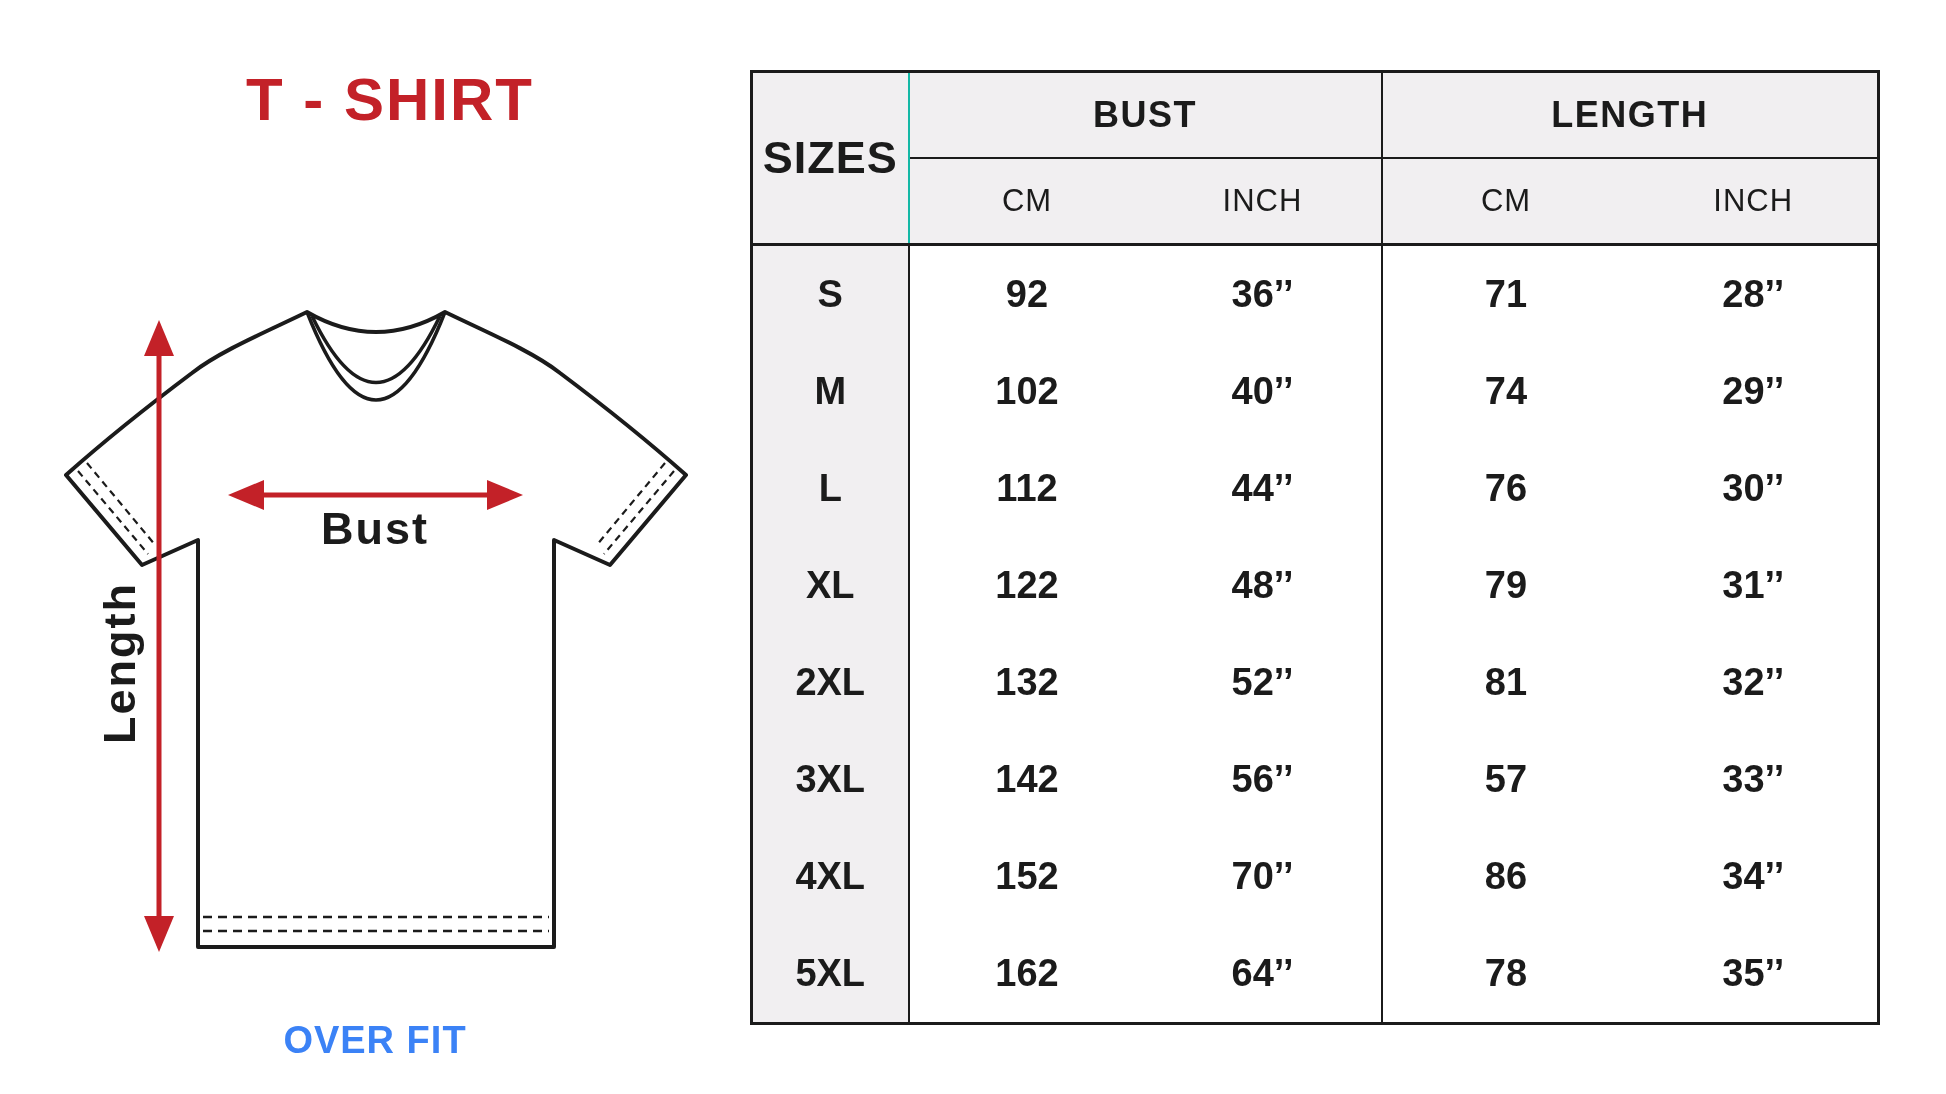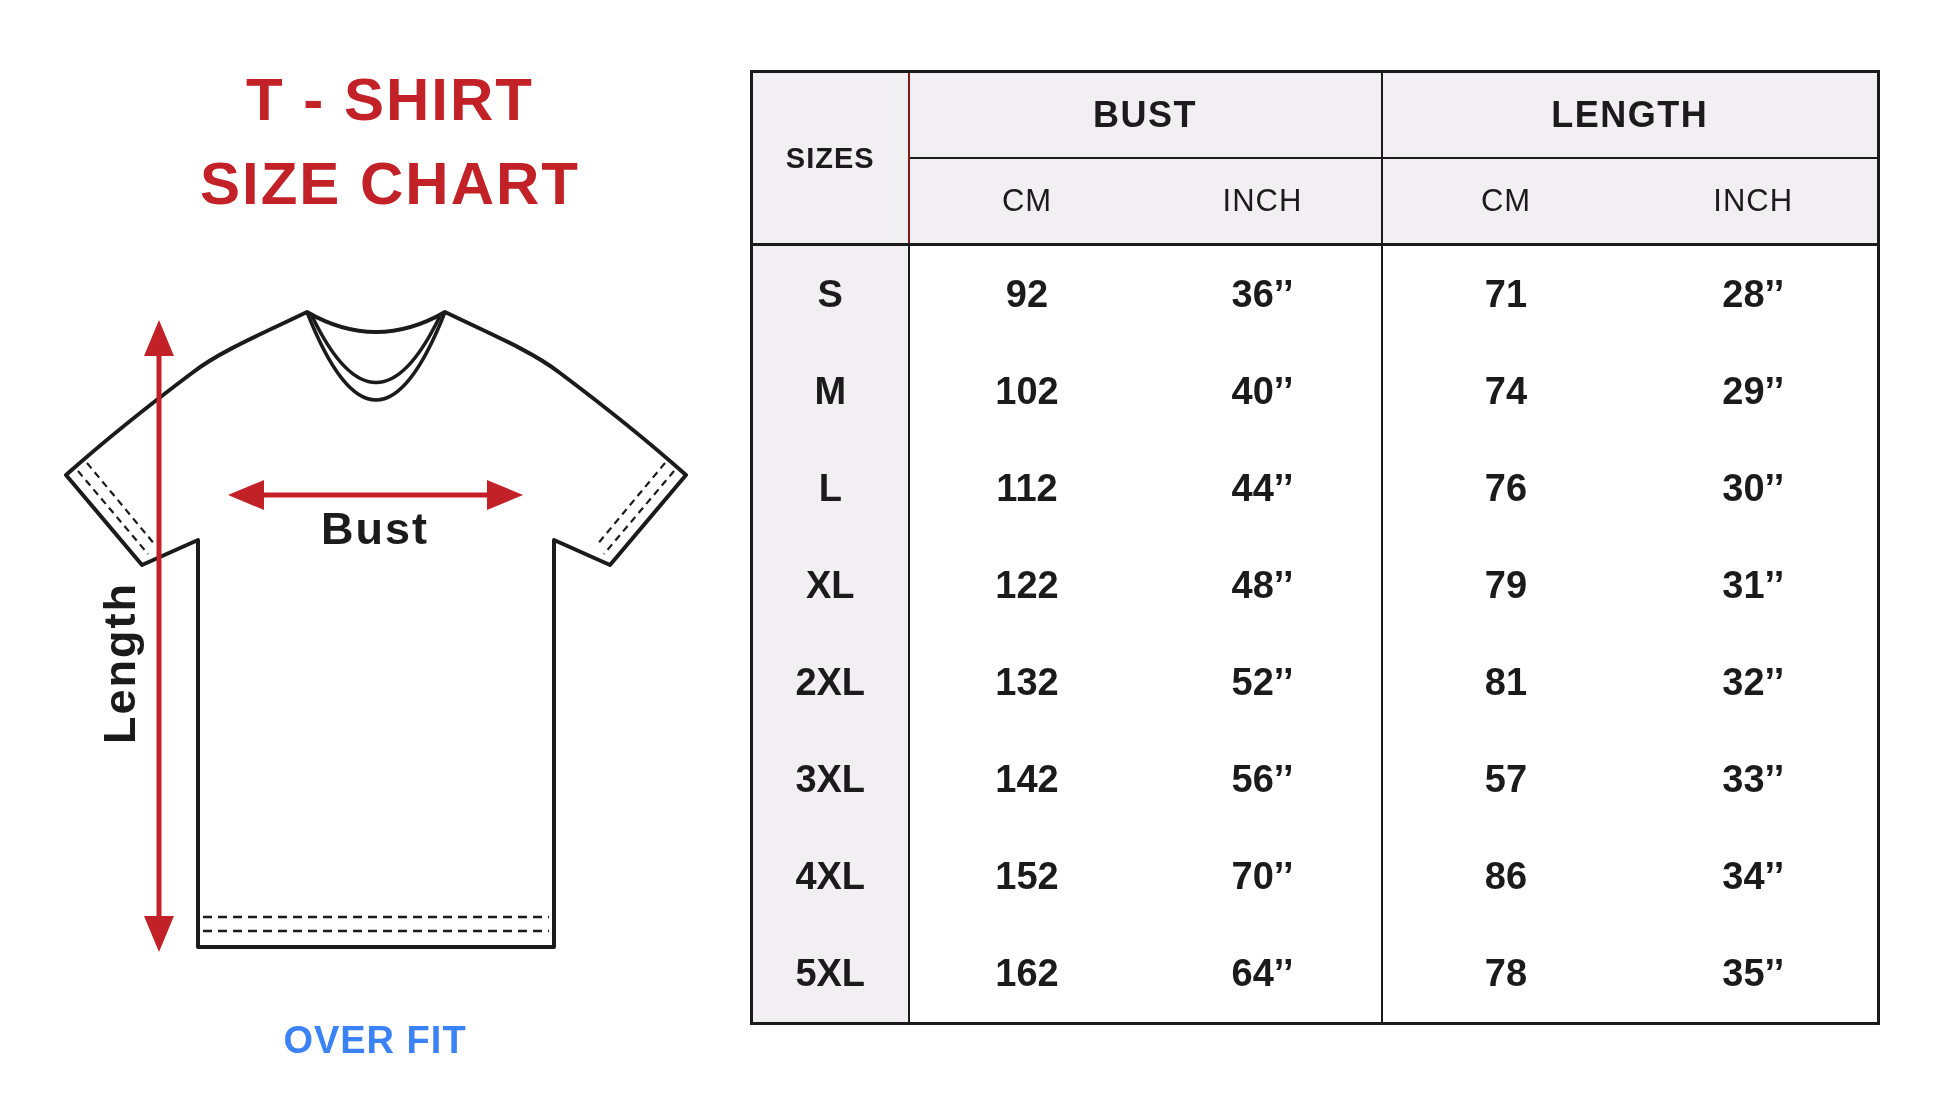--- a/index.html
+++ b/index.html
@@ -41,22 +41,22 @@
     border:3px solid #1b1b1b;
     background:#ffffff;
   }
   .size-table th,.size-table td{
     padding:0;margin:0;
     text-align:center;vertical-align:middle;
     font-family:"Liberation Sans","DejaVu Sans",sans-serif;
   }
   .hdr-bg{background:#f1eff1;}
   .corner{
-    font-size:29px;font-weight:800;letter-spacing:1px;
-    border-right:2px solid #7f1d1d;
+    font-size:45px;font-weight:800;letter-spacing:1px;
+    border-right:2px solid #14b8a6;
     border-bottom:3px solid #1b1b1b;
   }
   .group{
     font-size:36px;font-weight:800;letter-spacing:1.5px;
     height:84px;
     border-bottom:2px solid #1b1b1b;
   }
   .group.bust{border-right:2px solid #1b1b1b;}
   .sub{
     font-size:31px;font-weight:400;letter-spacing:1px;
@@ -77,21 +77,20 @@
   }
   td.val.bust-inch{border-right:2px solid #1b1b1b;}
 </style>
 </head>
 <body>
 
 <div id="page">
 
   <div class="title-block">
     <div>T - SHIRT</div>
-    <div>SIZE CHART</div>
   </div>
 
   <svg class="tshirt-svg" width="680" height="760" viewBox="0 0 680 760">
 
     <path d="M 267 67
          C 228 86, 180 106, 152 128
          C 112 158, 62 198, 26 230
          L 102 320
          L 158 295
          L 158 702

